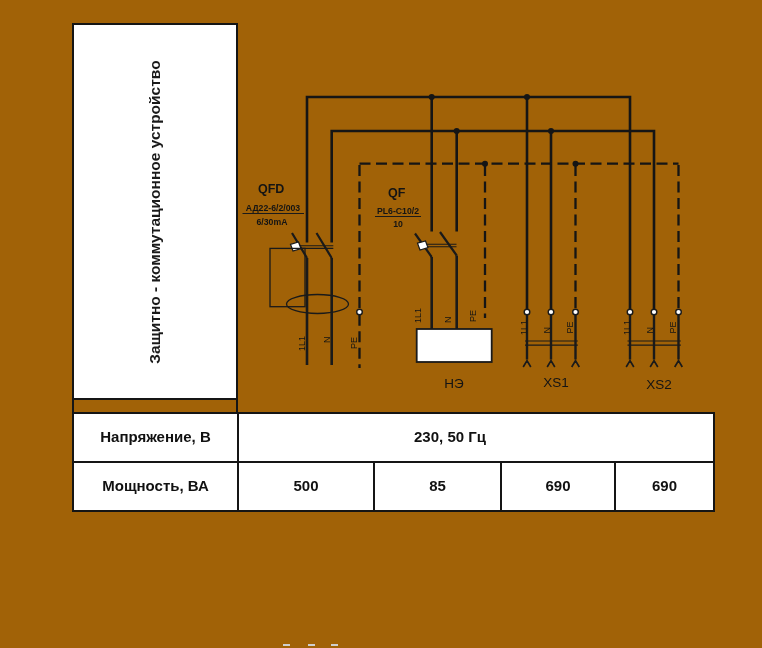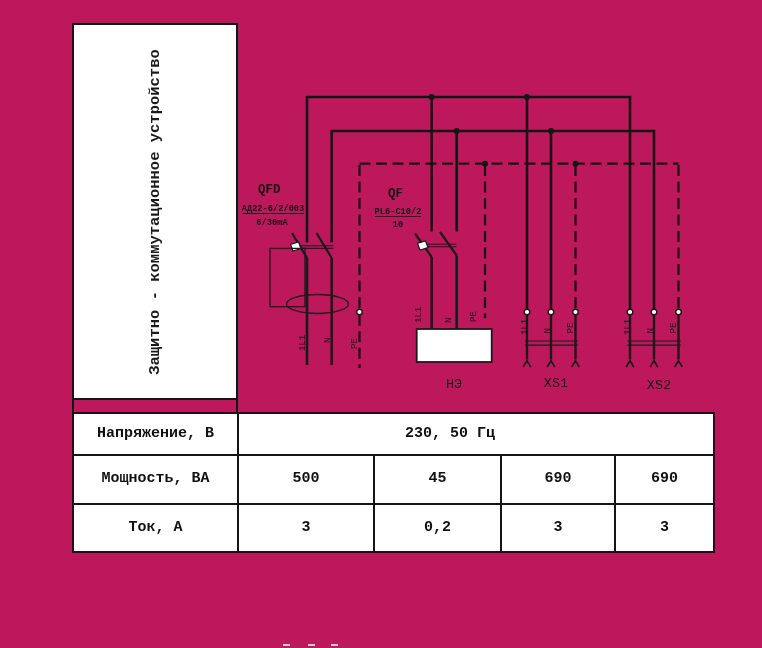--- a/index.html
+++ b/index.html
@@ -1,18 +1,18 @@
 <!DOCTYPE html>
 <html><head>
 <meta charset="utf-8">
 <style>
   html,body{margin:0;padding:0;background:#ffffff;}
   .canvas{
-    position:relative;width:762px;height:648px;background:#be185d;overflow:hidden;
-    font-family:Liberation Mono, monospace;color:#111;
+    position:relative;width:762px;height:648px;background:#a16207;overflow:hidden;
+    font-family:Liberation Sans, sans-serif;color:#111;
   }
   .schematic-svg{position:absolute;left:0;top:0;}
   .panel{
     position:absolute;left:72px;top:23px;width:166px;height:377px;
     border:2px solid #151515;box-sizing:border-box;background:#fff;
   }
   .panel .vtext{
     position:absolute;left:50%;top:50%;
     transform:translate(-50%,-50%) rotate(-90deg);
     white-space:nowrap;font-size:15.5px;font-weight:bold;color:#1a1a1a;
@@ -155,34 +155,27 @@
 
   <table class="load">
     <colgroup>
       <col style="width:165px">
         <col style="width:136px">
         <col style="width:127px">
       <col style="width:114px">
         <col style="width:99px">
     </colgroup>
     <tbody>
-        <tr style="height:42px;">
+        <tr style="height:49px;">
       <td>Напряжение, В</td>
       <td colspan="4"><span class="shift">230, 50 Гц</span></td>
     </tr>
     <tr style="height:49px;">
       <td>Мощность, ВА</td>
       <td>500</td>
-      <td>45</td>
+      <td>85</td>
       <td>690</td>
       <td>690</td>
-    </tr>
-    <tr style="height:48px;">
-      <td>Ток, А</td>
-      <td>3</td>
-      <td>0,2</td>
-      <td>3</td>
-      <td>3</td>
     </tr>
   </tbody>
     </table>
 
 </div>
 
 </body></html>

